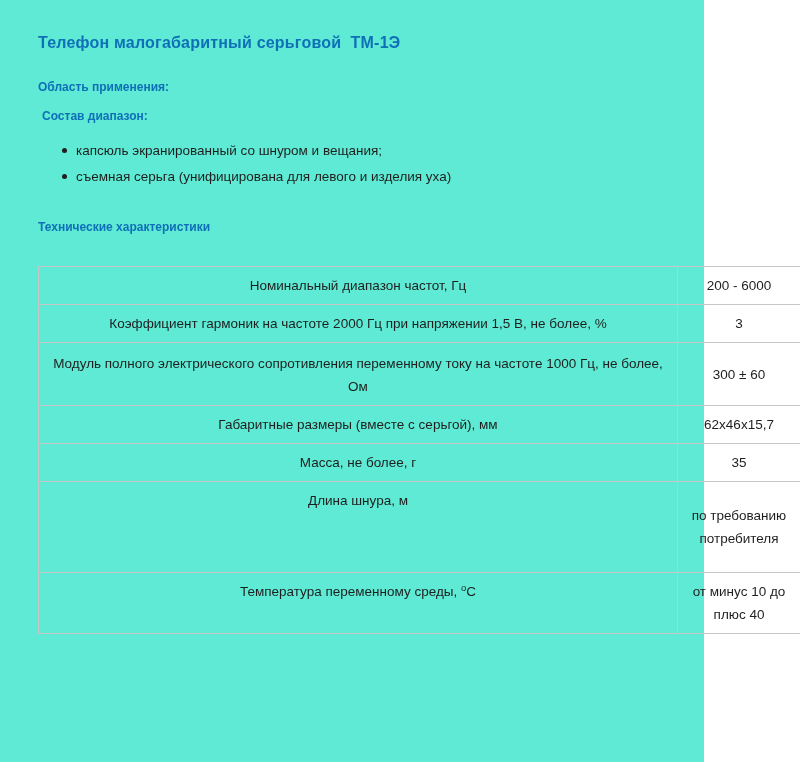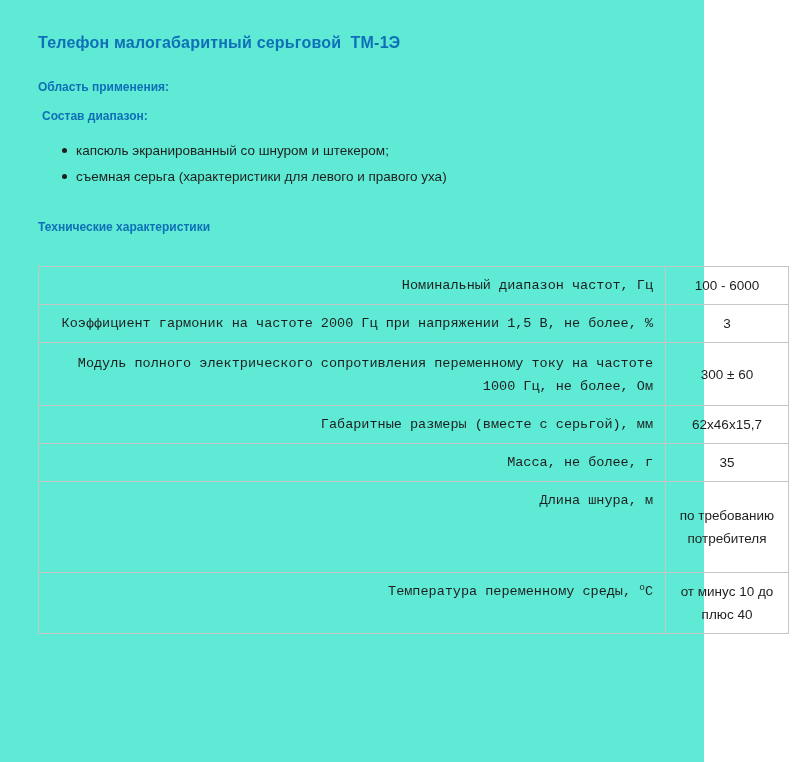--- a/index.html
+++ b/index.html
@@ -66,24 +66,23 @@
     table-layout: fixed;
   }
   table.spec-table td {
     border: 1px solid #c6c6c6;
     font-size: 13.5px;
     line-height: 23px;
     color: #1f1f1f;
   }
   td.spec-label {
     width: 614px;
-    padding: 7px 12px 7px 0;
+    padding: 7px 12px 7px 12px;
     vertical-align: top;
-    text-align: right;
-    font-family: Liberation Mono, monospace;
+    text-align: center;
   }
   td.spec-value {
     width: 110px;
     padding: 7px 6px;
     vertical-align: middle;
     text-align: center;
   }
   td.spec-label sup, td.spec-value sup {
     font-size: 9.5px;
     line-height: 0;
@@ -96,32 +95,32 @@
 <body>
 
 <div class="page">
 
   <h1 class="doc-title">Телефон малогабаритный серьговой  ТМ-1Э</h1>
 
   <h2 class="section-heading">Область применения:</h2>
 
   <h2 class="section-heading indent">Состав диапазон:</h2>
   <ul class="bullet-list">
-    <li>капсюль экранированный со шнуром и штекером;</li>
-    <li>съемная серьга (характеристики для левого и правого уха)</li>
+    <li>капсюль экранированный со шнуром и вещания;</li>
+    <li>съемная серьга (унифицирована для левого и изделия уха)</li>
   </ul>
 
   <h2 class="section-heading">Технические характеристики</h2>
 
   <div class="spec-table-wrap">
     <table class="spec-table">
       <tbody>
         <tr>
           <td class="spec-label"><span>Номинальный диапазон частот, Гц</span><sup><span></span></sup><span></span></td>
-          <td class="spec-value">100 - 6000</td>
+          <td class="spec-value">200 - 6000</td>
         </tr>
         <tr>
           <td class="spec-label"><span>Коэффициент гармоник на частоте 2000 Гц при напряжении 1,5 В, не более, %</span><sup><span></span></sup><span></span></td>
           <td class="spec-value">3</td>
         </tr>
         <tr class="row-tall">
           <td class="spec-label"><span>Модуль полного электрического сопротивления переменному току на частоте 1000 Гц, не более, Ом</span><sup><span></span></sup><span></span></td>
           <td class="spec-value">300 ± 60</td>
         </tr>
         <tr>

